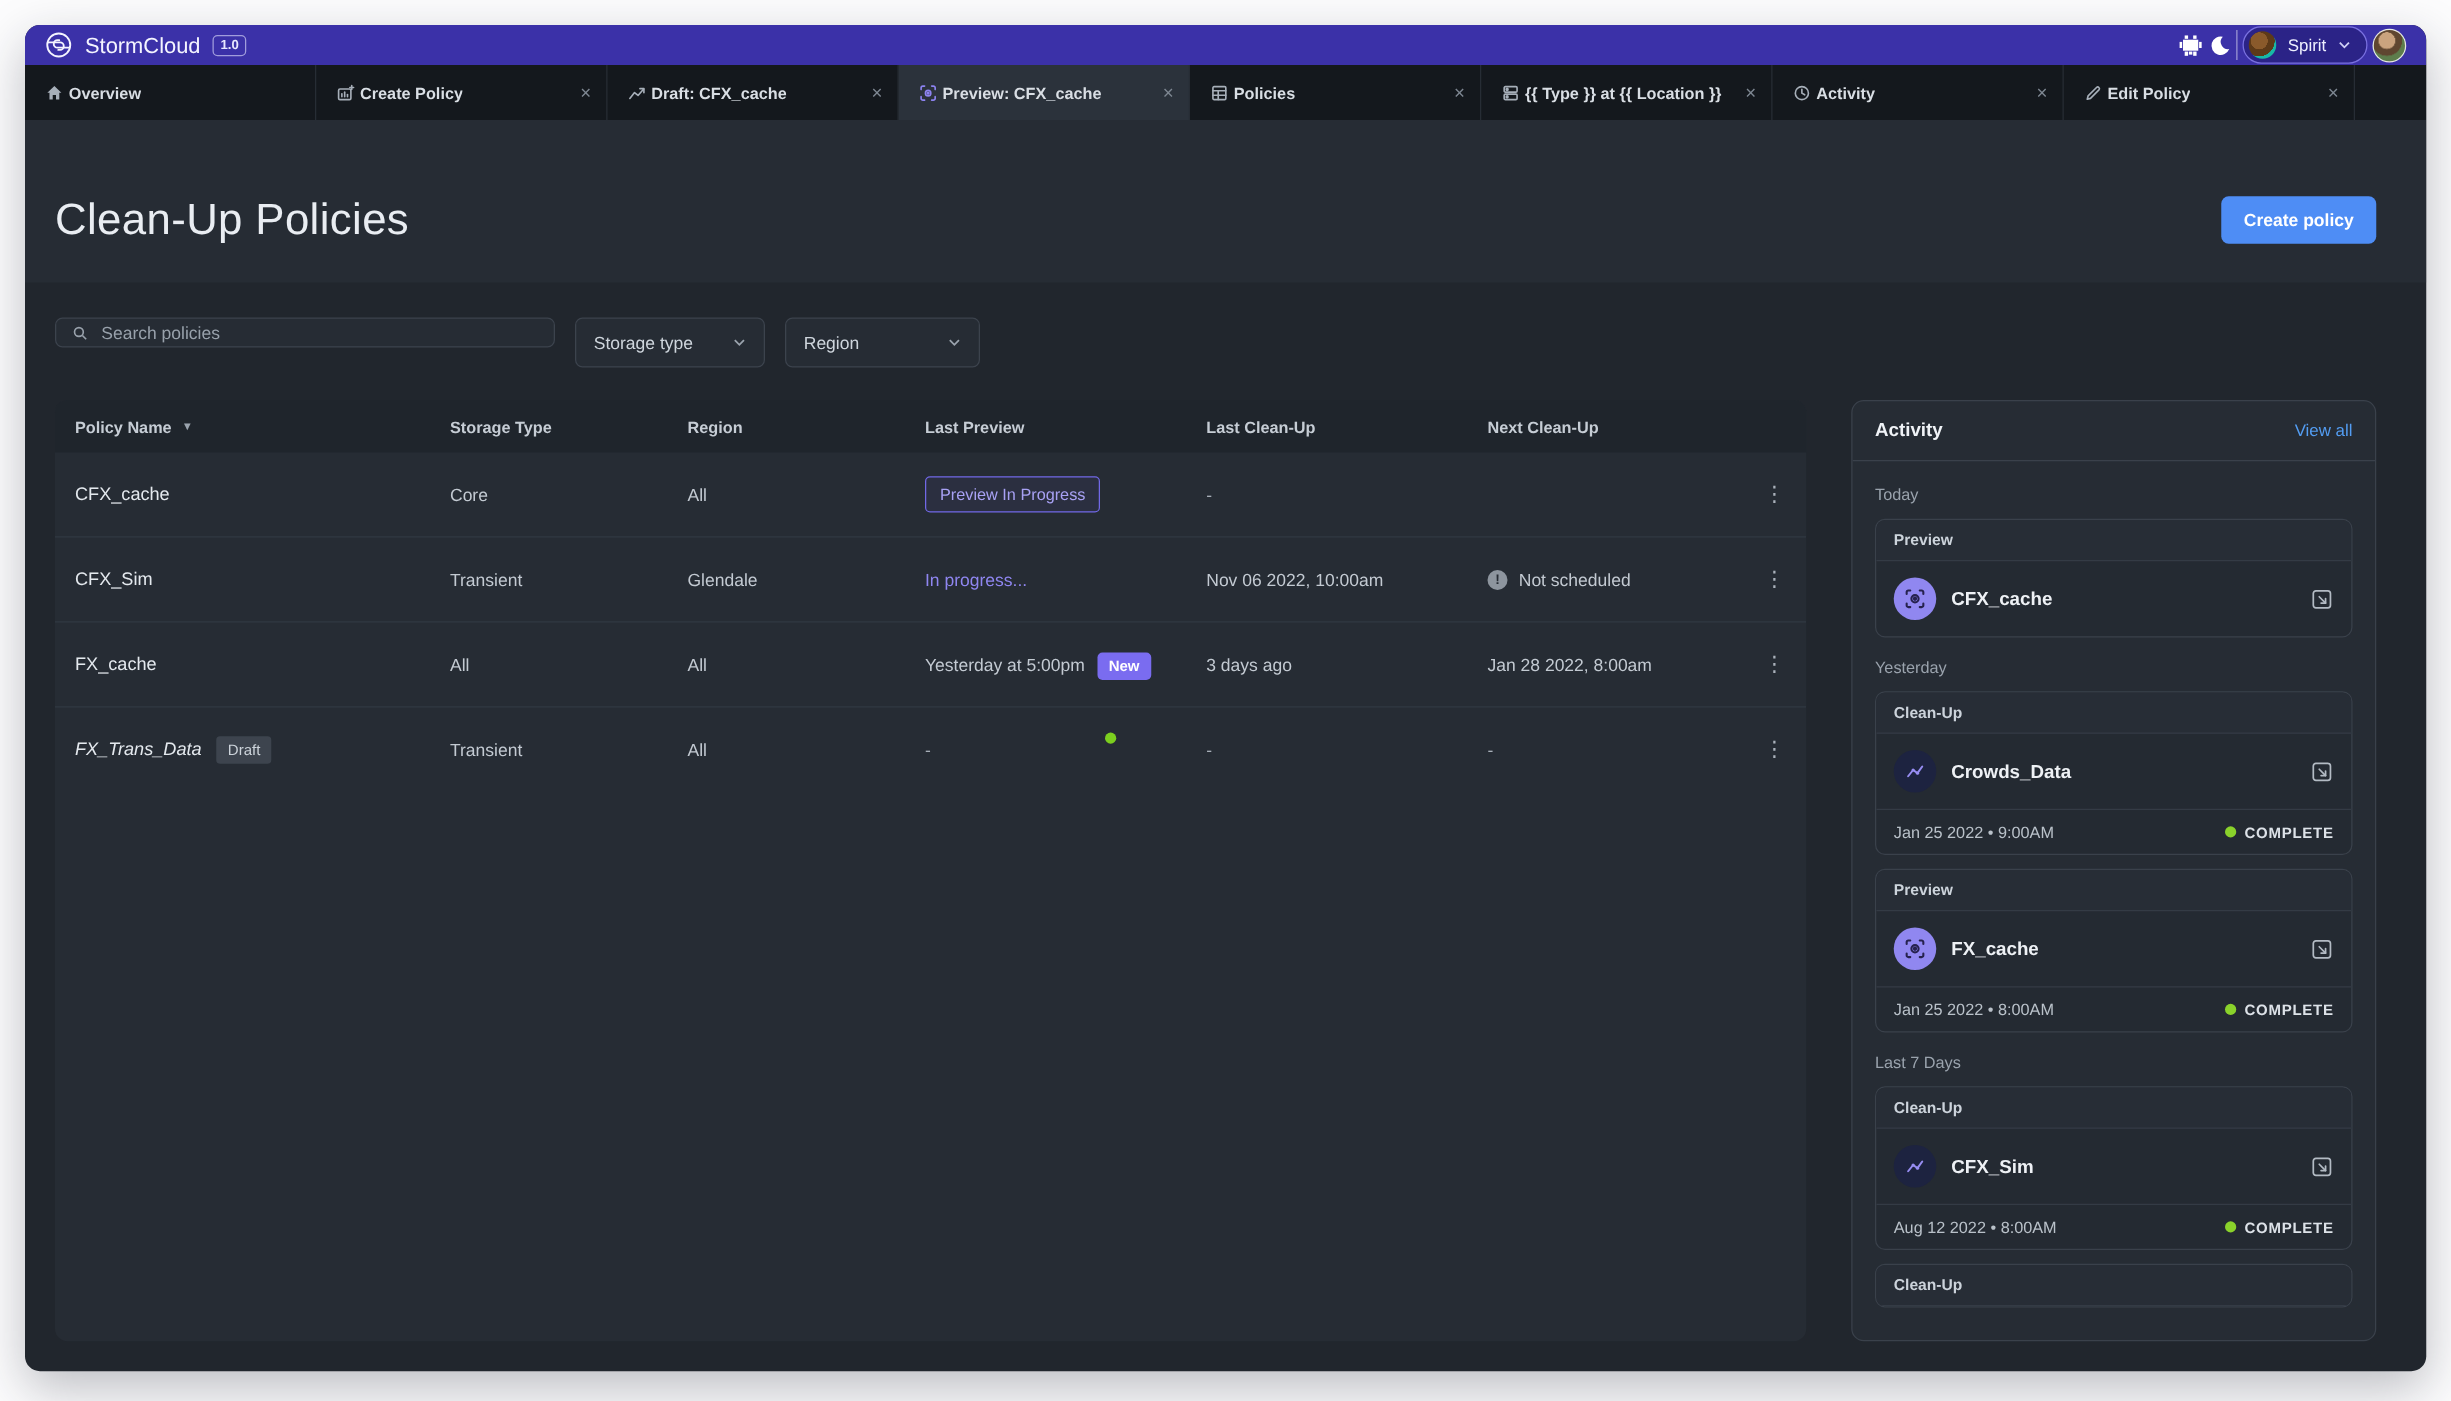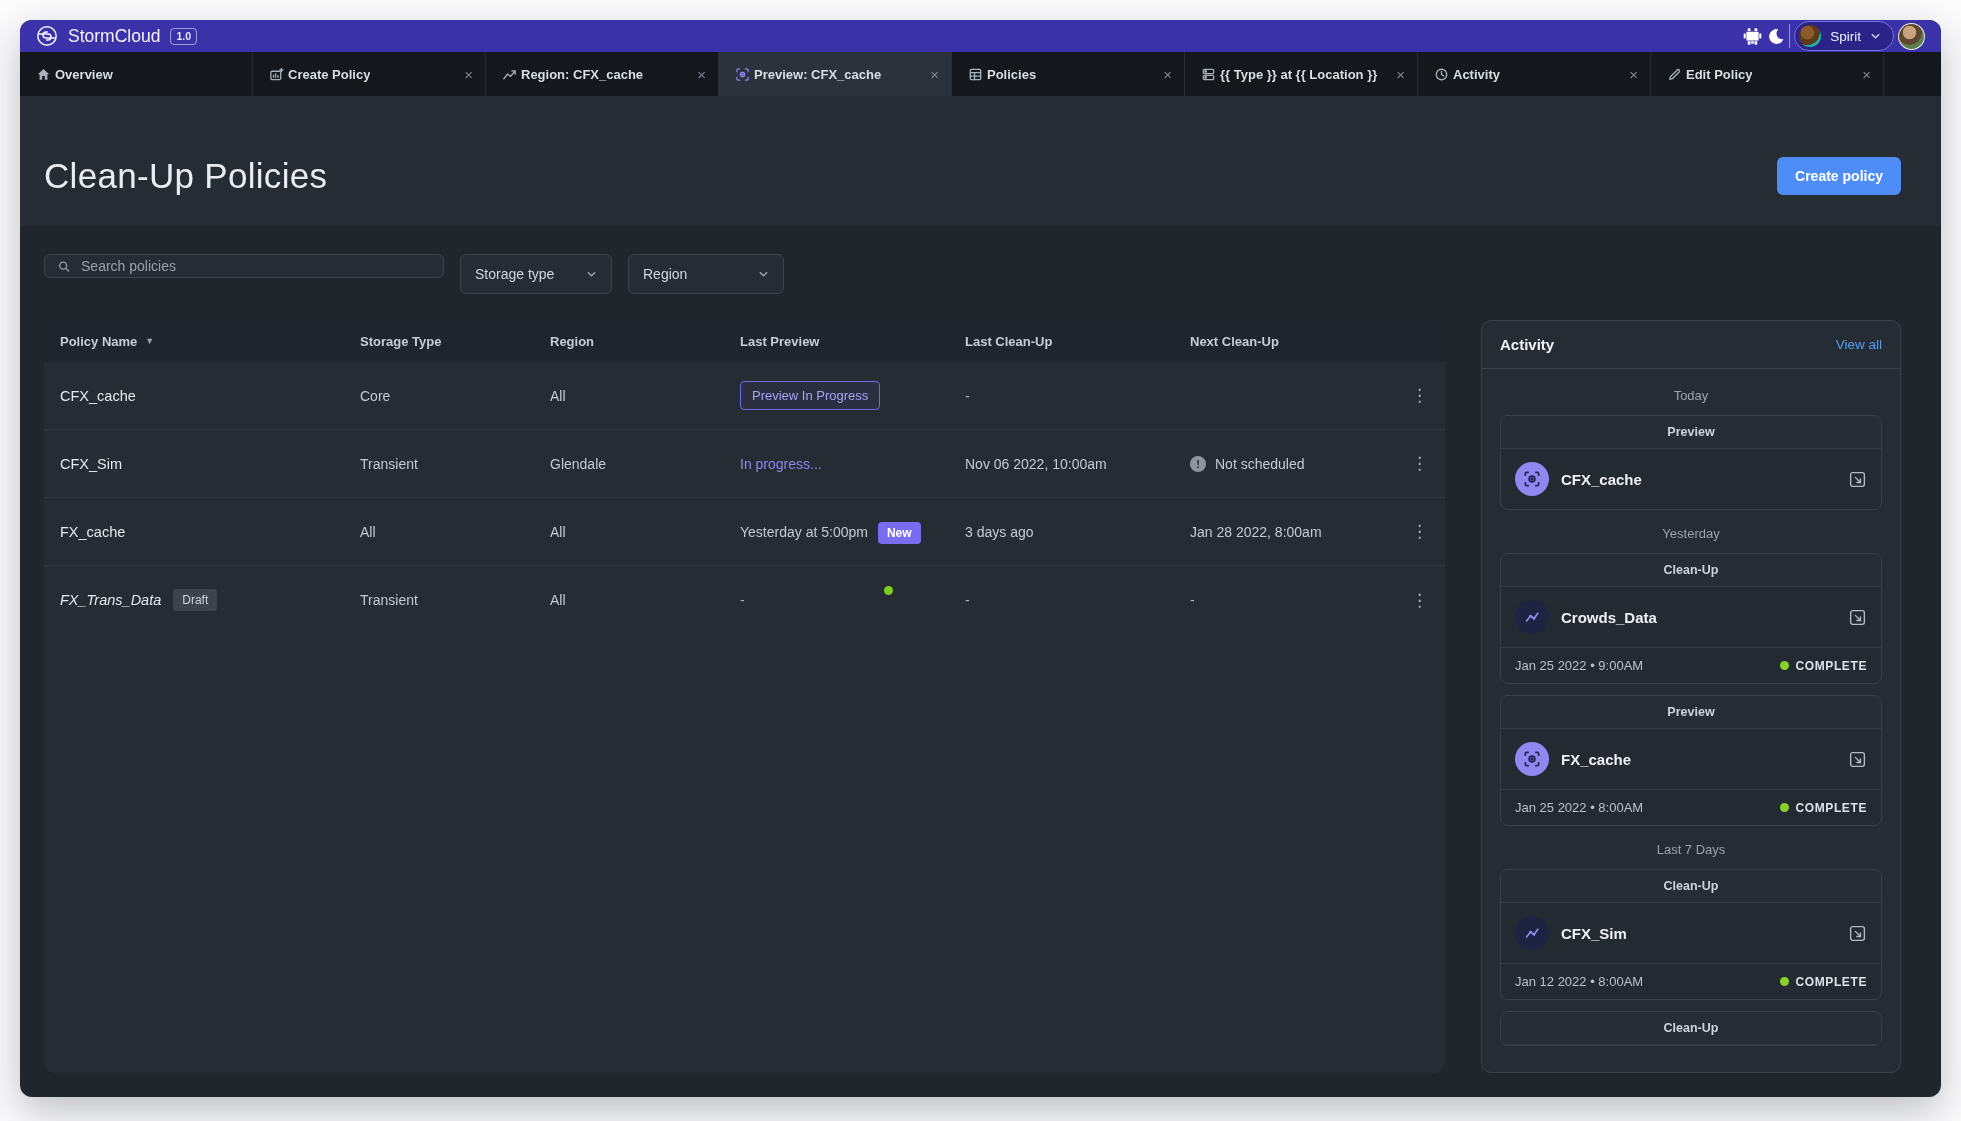--- a/index.html
+++ b/index.html
@@ -91,21 +91,21 @@
   .green-dot { position:absolute; width:9px; height:9px; border-radius:50%;
     background:#7ccf1f; left:840px; top:266px; }
 
   
   .activity { width:420px; flex:0 0 auto; background:#262c34; border:1px solid #3a414b;
     border-radius:10px; display:flex; flex-direction:column; overflow:hidden; }
   .act-head { display:flex; align-items:center; justify-content:space-between;
     padding:15px 18px; border-bottom:1px solid #3a414b; flex:0 0 auto; }
   .act-title { font-size:15px; font-weight:700; color:#f0f3f7; }
   .view-all { color:#539df2; font-size:13.5px; cursor:pointer; text-decoration:none; }
-  .act-body { padding:14px 18px; overflow:hidden; display:flex; flex-direction:column; gap:11px;text-align:center; }
+  .act-body { padding:14px 18px; overflow:hidden; display:flex; flex-direction:column; gap:11px; }
   .sec-label { color:#9aa3ad; font-size:13px; margin:5px 0 1px; }
   .act-card { border:1px solid #3a414b; border-radius:8px; overflow:hidden;
     background:#242a32; flex:0 0 auto; }
   .card-type { padding:9px 14px; font-size:12.5px; font-weight:700; color:#ccd3db;
     border-bottom:1px solid #343b45; background:#272d36; }
   .card-main { display:flex; align-items:center; gap:12px; padding:13px 14px; }
   .ic-circle { width:34px; height:34px; border-radius:50%; flex:0 0 auto;
     display:flex; align-items:center; justify-content:center; }
   .ic-preview { background:#9087f0; color:#26224e; }
   .ic-dark { background:#1d2340; }
@@ -192,21 +192,21 @@
           <span class="t-label">Create Policy</span>
           <span class="t-close">×</span>
         </div>
         <div class="tab">
           <span class="t-icon">
             <svg viewBox="0 0 16 16" fill="none" stroke="currentColor" stroke-width="1.4" stroke-linecap="round" stroke-linejoin="round">
               <polyline points="2,12.5 6,7.5 9,10 13.8,4.5"></polyline>
               <polyline points="10.6,4.2 14,4.2 14,7.6"></polyline>
             </svg>
           </span>
-          <span class="t-label">Region: CFX_cache</span>
+          <span class="t-label">Draft: CFX_cache</span>
           <span class="t-close">×</span>
         </div>
         <div class="tab active">
           <span class="t-icon">
             <svg viewBox="0 0 16 16" fill="none" stroke="currentColor" stroke-width="1.4" stroke-linecap="round" stroke-linejoin="round">
               <path d="M2 5V3.5A1.5 1.5 0 0 1 3.5 2H5"></path>
               <path d="M11 2h1.5A1.5 1.5 0 0 1 14 3.5V5"></path>
               <path d="M14 11v1.5A1.5 1.5 0 0 1 12.5 14H11"></path>
               <path d="M5 14H3.5A1.5 1.5 0 0 1 2 12.5V11"></path>
               <circle cx="8" cy="8" r="2.3"></circle>
@@ -481,21 +481,21 @@
                   <span class="card-name">CFX_Sim</span>
                   <span class="card-open">
                     <svg viewBox="0 0 18 18" fill="none" stroke="currentColor" stroke-width="1.3" stroke-linecap="round" stroke-linejoin="round">
                       <rect x="2.5" y="2.5" width="13" height="13" rx="2"></rect>
                       <line x1="7" y1="7" x2="11.8" y2="11.8"></line>
                       <polyline points="11.8,8.4 11.8,11.8 8.4,11.8"></polyline>
                     </svg>
                   </span>
                 </div>
                 <div class="card-foot">
-                  <span>Jan 12 2022 • 8:00AM</span>
+                  <span>Aug 12 2022 • 8:00AM</span>
                   <span class="status">
                     <span class="dot" style="background:#8ad22b"></span>
                     <span>COMPLETE</span>
                   </span>
                 </div>
               </div>
               <div class="act-card">
                 <div class="card-type">Clean-Up</div>
               </div>
             </div>

